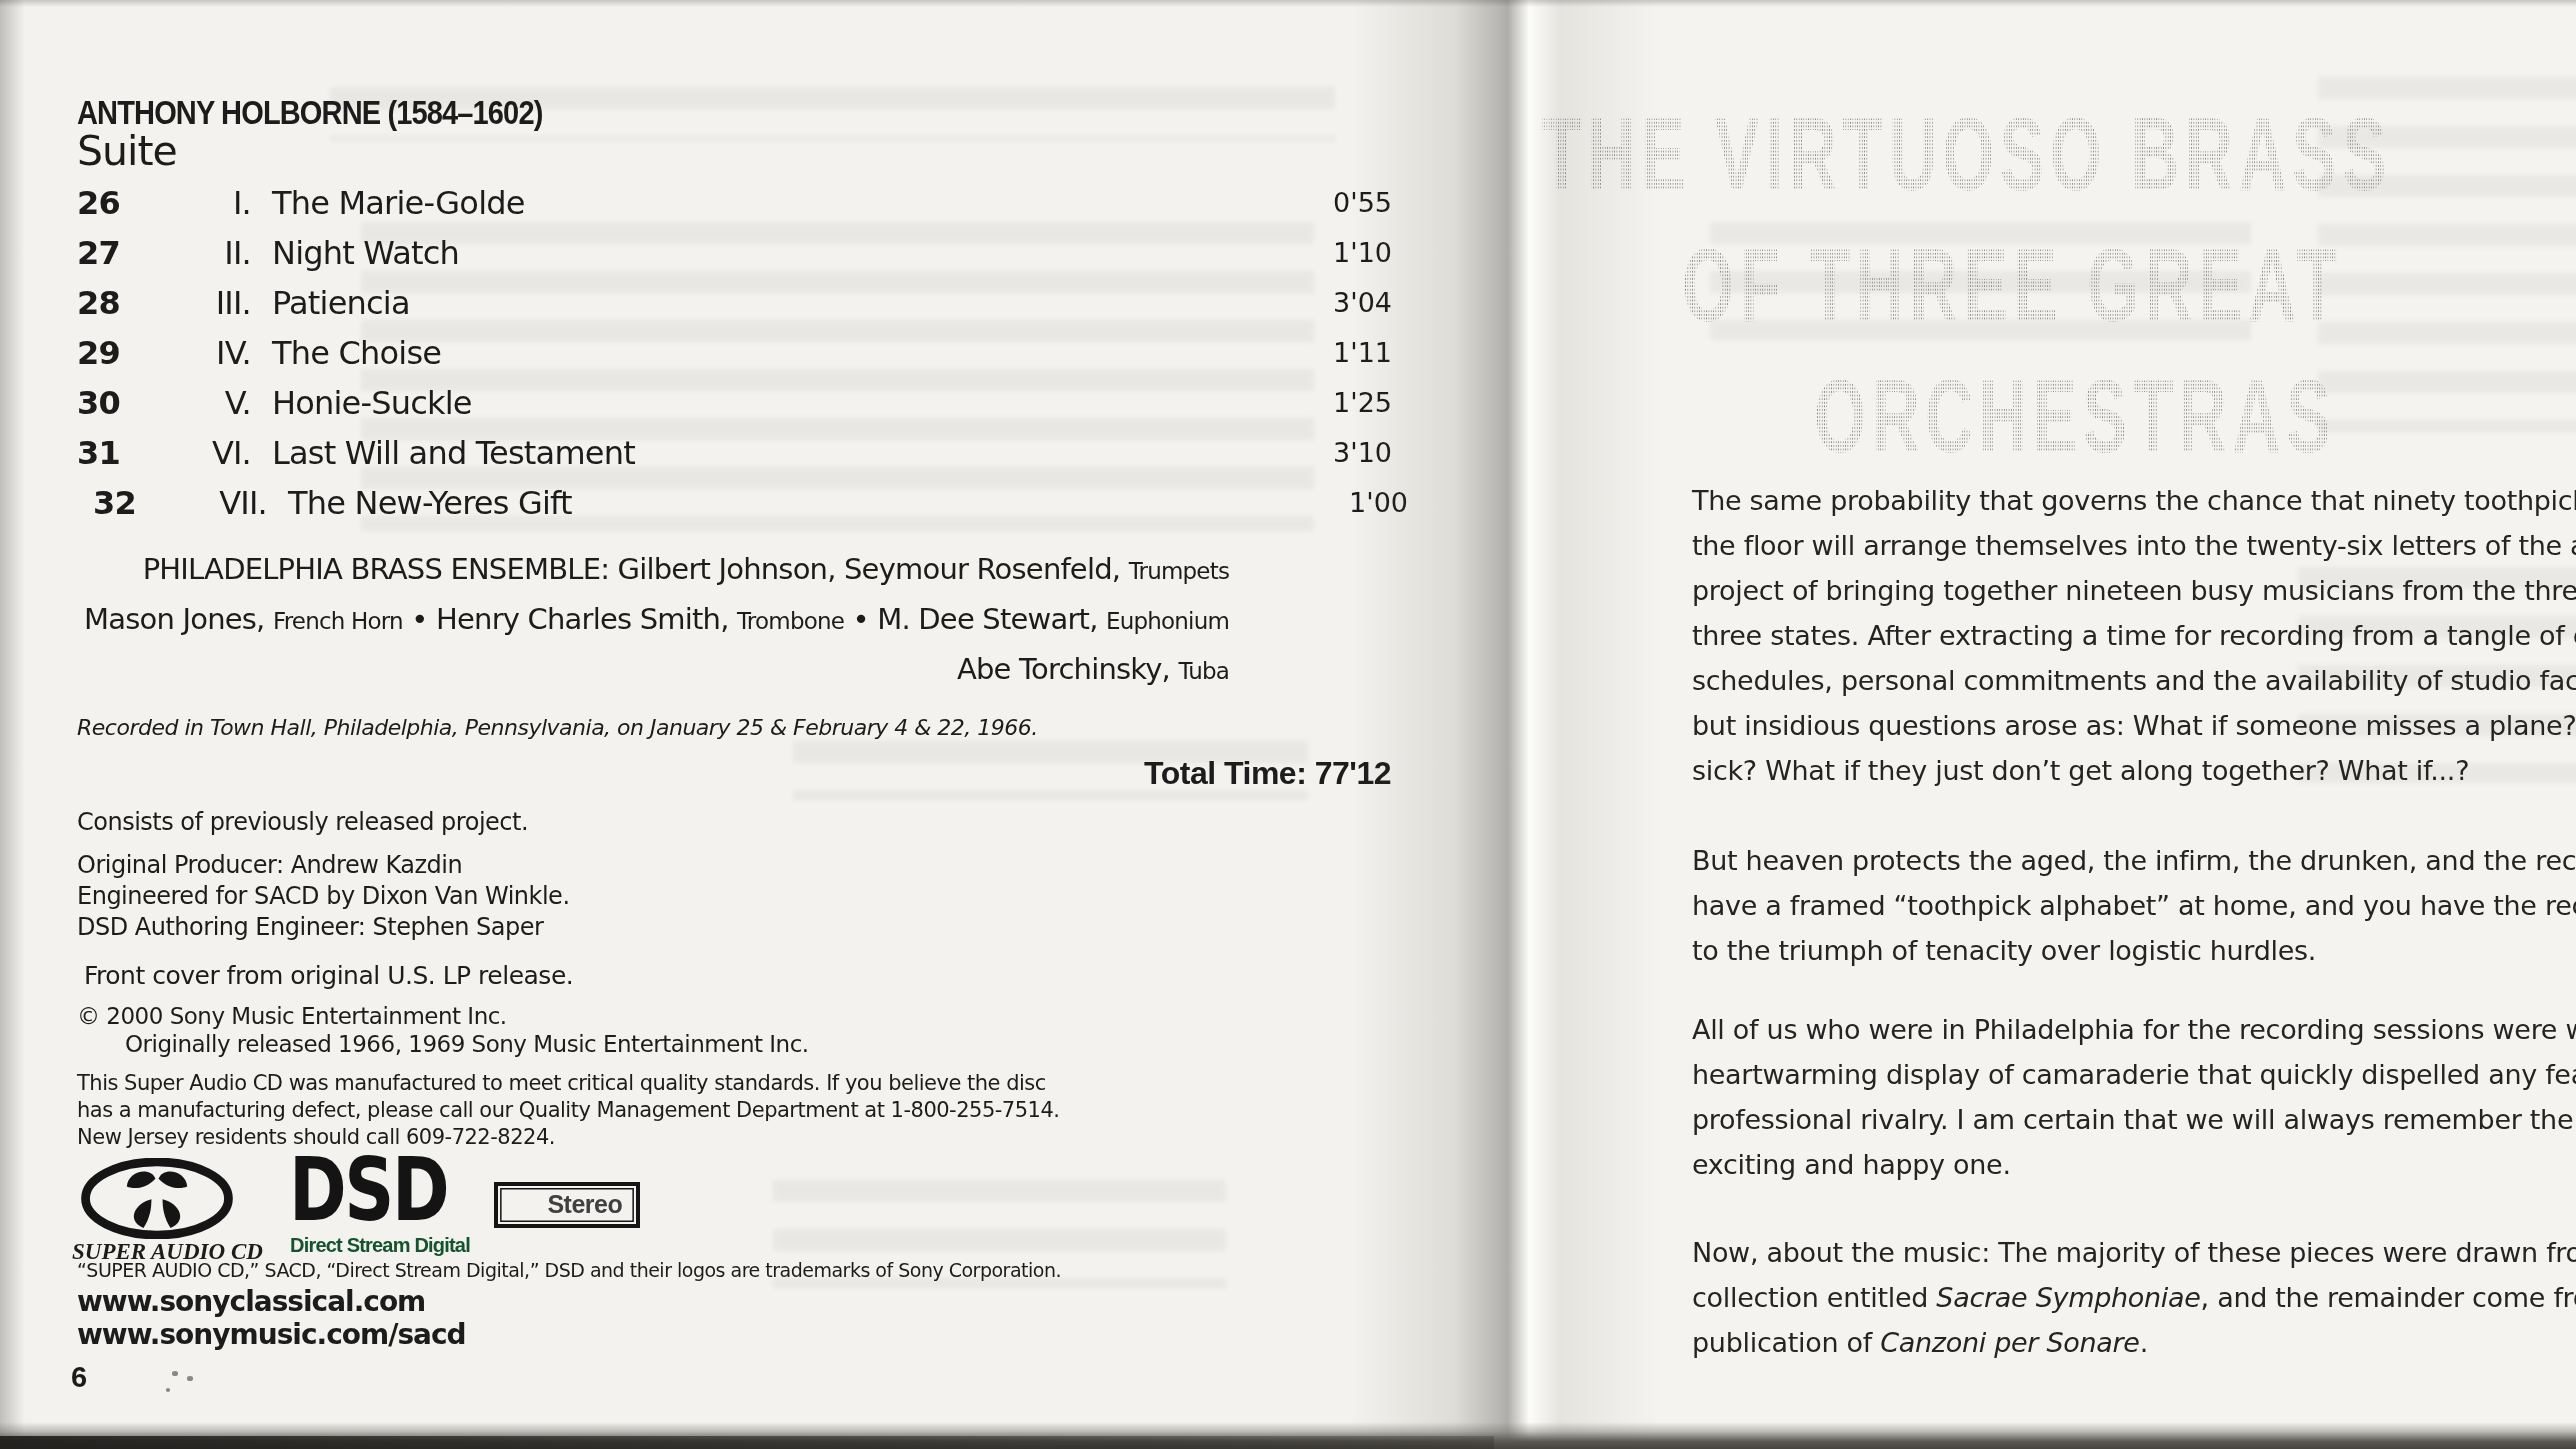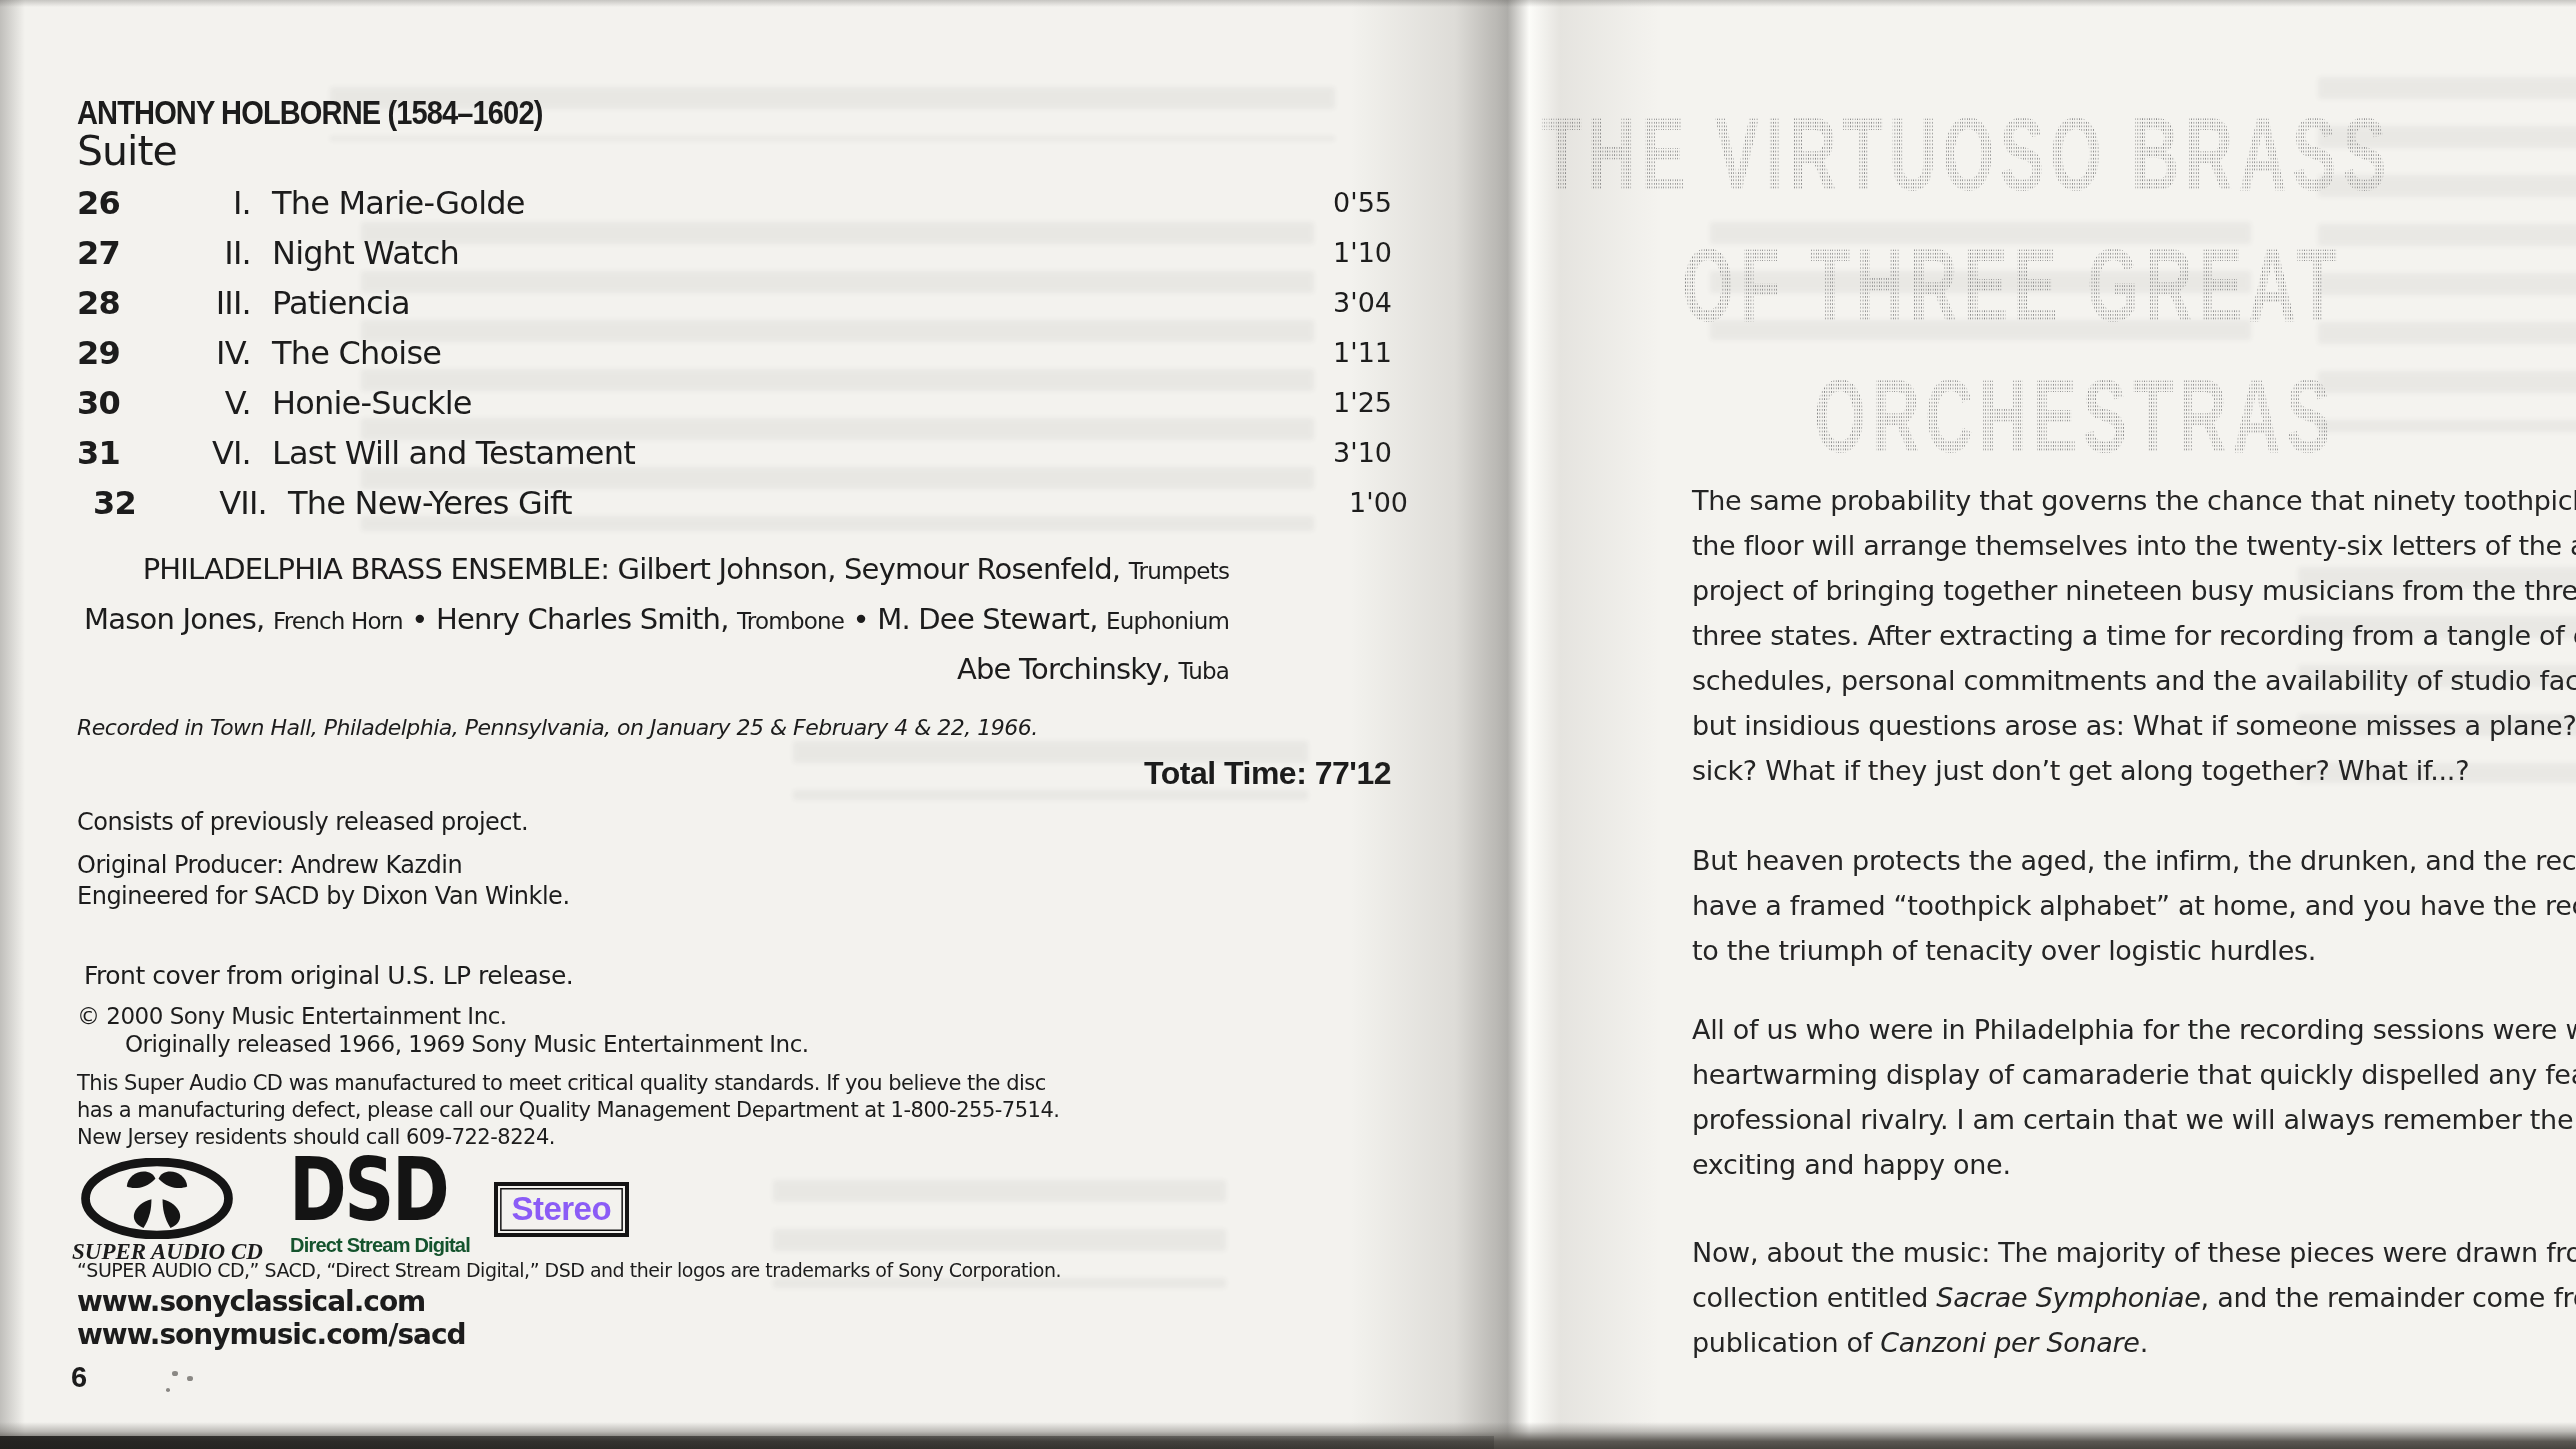--- a/index.html
+++ b/index.html
@@ -48,22 +48,22 @@
   .quality{left:77px;top:1070px;font-size:21px;letter-spacing:-0.5px;line-height:27px;white-space:nowrap;}
   .sacd-svg{left:77px;top:1158px;}
   .sacd-label{left:72px;top:1239px;font-family:"Liberation Serif",serif;font-style:italic;font-weight:700;
        font-size:23px;letter-spacing:0;white-space:nowrap;}
   .dsd{left:289px;top:1147px;font-family:"DejaVu Sans",sans-serif;font-weight:700;font-size:87px;
        letter-spacing:-3.1px;transform:scaleX(.8);transform-origin:0 0;line-height:1;color:#141414;}
   .dsd-sub{left:290px;top:1234px;font-family:"Liberation Sans",sans-serif;font-weight:700;
        font-size:20px;letter-spacing:-0.8px;color:#14532d;white-space:nowrap;}
   .stereo-box{left:494px;top:1182px;border:4.6px solid #141414;padding:4.1px 13.4px 5.2px 13.4px;
        box-shadow:inset 0 0 0 2.1px #f3f2ee, inset 0 0 0 3.6px #141414;}
-  .stereo-box .stereo-text{font-family:"Liberation Sans",sans-serif;font-weight:700;font-size:33px;
-       letter-spacing:-0.5px;color:#8b5cf6;}
+  .stereo-box .stereo-text{font-family:"Liberation Sans",sans-serif;font-weight:700;font-size:25px;
+       letter-spacing:-0.5px;color:#404040;margin-left:36px;}
   .trademark{left:77px;top:1259px;font-size:19px;letter-spacing:-0.5px;white-space:nowrap;}
   .urls{left:77px;top:1285px;font-weight:700;font-size:28px;letter-spacing:-1px;line-height:33px;white-space:nowrap;}
   .pageno-l{left:71px;top:1361px;font-weight:700;font-size:29px;font-family:"Liberation Sans",sans-serif;}
 
   
   .big-title{font-family:"Liberation Sans",sans-serif;font-weight:700;font-size:103px;line-height:1;
        letter-spacing:8.2px;color:#9d9d9d;white-space:nowrap;transform:scaleX(.65);transform-origin:0 0;}
   @supports (-webkit-background-clip:text){
     .big-title{background-image:radial-gradient(#8b8b8b 0.9px,rgba(0,0,0,0) 1px);background-size:3.6px 3.6px;
        -webkit-background-clip:text;background-clip:text;-webkit-text-fill-color:transparent;color:#9d9d9d;}
@@ -148,20 +148,21 @@
     <div><span>Abe Torchinsky, </span><span class="instr">Tuba</span></div>
   </div>
 
   <div class="abs recorded">Recorded in Town Hall, Philadelphia, Pennsylvania, on January 25 &amp; February 4 &amp; 22, 1966.</div>
   <div class="abs totaltime">Total Time: 77'12</div>
   <div class="abs consists">Consists of previously released project.</div>
 
   <div class="abs credits">
     <div>Original Producer: Andrew Kazdin</div>
     <div>Engineered for SACD by Dixon Van Winkle.</div>
+    <div>DSD Authoring Engineer: Stephen Saper</div>
   </div>
 
   <div class="abs frontcover">Front cover from original U.S. LP release.</div>
   <div class="abs copy1">© 2000 Sony Music Entertainment Inc.</div>
   <div class="abs copy2">Originally released 1966, 1969 Sony Music Entertainment Inc.</div>
 
   <div class="abs quality">
     <div>This Super Audio CD was manufactured to meet critical quality standards. If you believe the disc</div>
     <div>has a manufacturing defect, please call our Quality Management Department at 1-800-255-7514.</div>
     <div>New Jersey residents should call 609-722-8224.</div>

